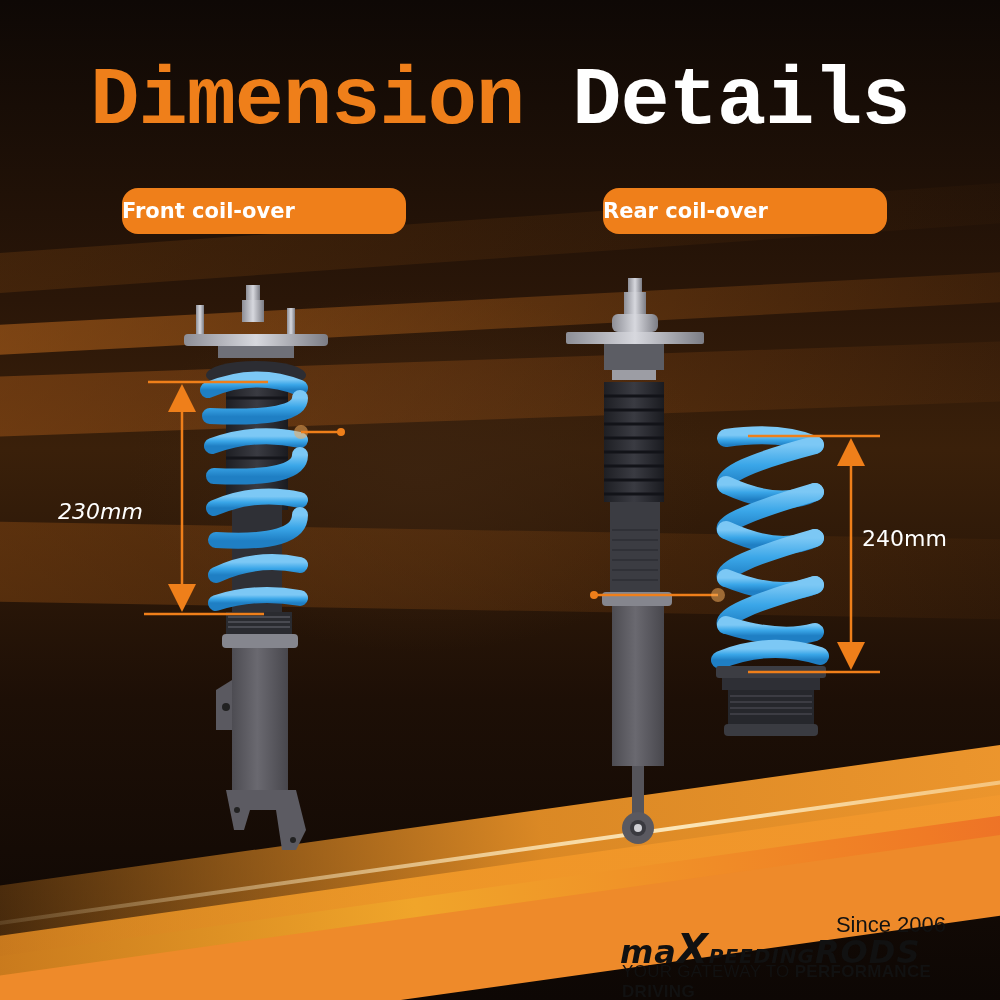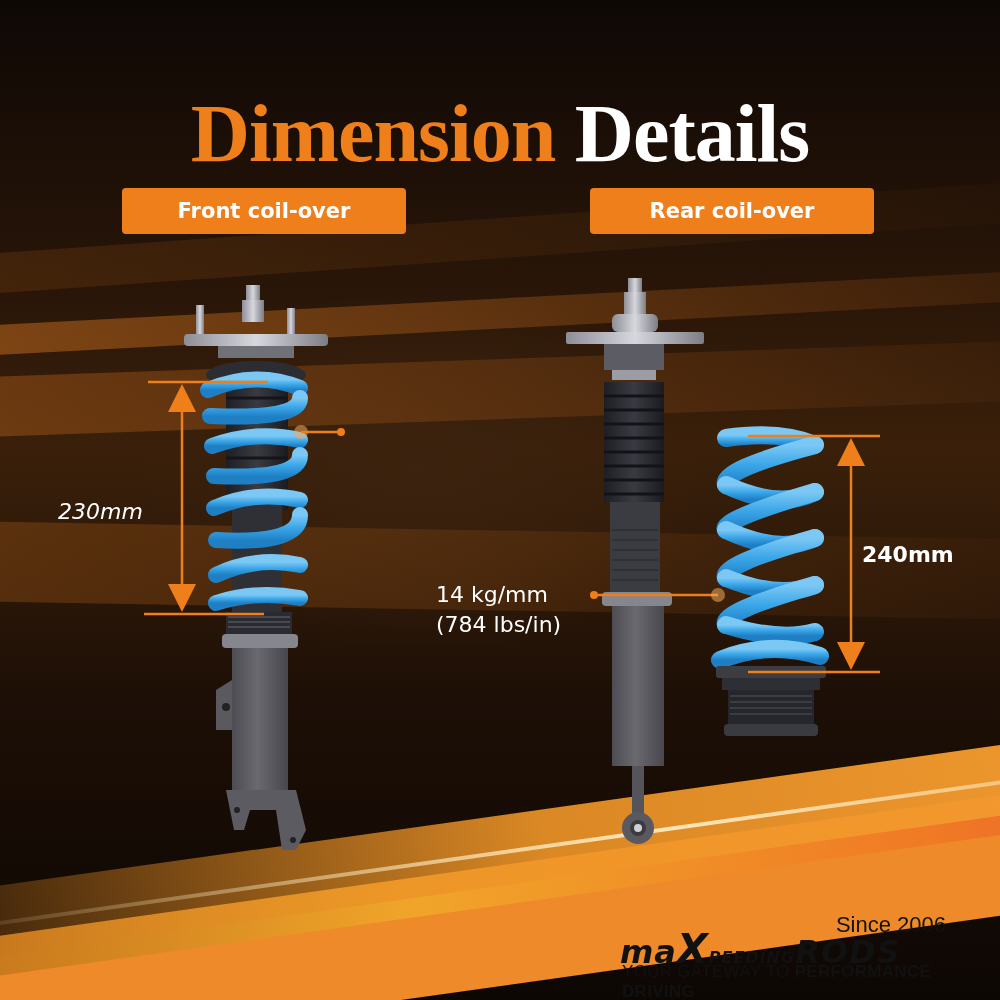--- a/index.html
+++ b/index.html
@@ -3,24 +3,24 @@
 <meta charset="utf-8">
 <style>
   html,body{margin:0;padding:0;}
   body{width:1000px;height:1000px;overflow:hidden;background:#120a04;font-family:"Liberation Sans",sans-serif;}
   .canvas{position:relative;width:1000px;height:1000px;overflow:hidden;
     background:
       radial-gradient(ellipse 420px 260px at 420px 470px, rgba(60,35,15,0.9), rgba(0,0,0,0) 70%),
       linear-gradient(180deg,#0e0805 0%,#2a1608 30%,#3a200a 45%,#1d0f06 70%,#0d0704 100%);}
   .streak{position:absolute;left:-100px;width:1300px;transform-origin:left center;}
   .bg-layer{position:absolute;inset:0;}
-  .title{position:absolute;top:55px;left:0;width:1000px;text-align:center;font-weight:bold;font-size:82px;letter-spacing:-1px;font-family:Liberation Serif, serif;margin-top:32px;}
+  .title{position:absolute;top:55px;left:0;width:1000px;text-align:center;font-weight:bold;font-size:82px;letter-spacing:-1px;font-family:Liberation Mono, monospace;}
   .title .t1{color:#ef7f1a;}
   .title .t2{color:#ffffff;}
-  .pill{position:absolute;top:188px;height:46px;border-radius:4px;background:#ef7f1a;color:#fff;font-weight:bold;font-size:21px;display:flex;align-items:center;justify-content:center;font-family:"DejaVu Sans",sans-serif;}
+  .pill{position:absolute;top:188px;height:46px;border-radius:16px;background:#ef7f1a;color:#fff;font-weight:bold;font-size:21px;display:flex;align-items:center;justify-content:flex-start;font-family:"DejaVu Sans",sans-serif;}
   .label{position:absolute;color:#fff;font-size:22px;line-height:30px;font-family:"DejaVu Sans",sans-serif;}
   .logo{position:absolute;left:620px;top:912px;width:340px;height:80px;}
   .logo .since{position:absolute;right:14px;top:0px;font-size:22px;color:#111;}
   .logo .brand{position:absolute;left:0;top:14px;font-size:32px;font-weight:bold;font-style:italic;color:#111;letter-spacing:1px;font-family:"DejaVu Sans",sans-serif;}
   .logo .brand .x{font-size:40px;}
   .logo .tagline{position:absolute;left:2px;top:50px;font-size:17px;color:#111;letter-spacing:0.3px;}
   .logo .tagline b{font-weight:bold;}
   svg{position:absolute;left:0;top:0;}
 </style>
 </head>
@@ -40,21 +40,21 @@
   </div>
 
   <div class="title">
     <span class="t1">Dimension</span>
     <span class="t2">Details</span>
   </div>
 
   <div class="pill" style="left:122px;width:284px;">
     <span>Front coil-over</span>
   </div>
-  <div class="pill" style="left:590px;width:284px;">
+  <div class="pill" style="left:603px;width:284px;">
     <span>Rear coil-over</span>
   </div>
 
   <svg width="1000" height="1000" viewBox="0 0 1000 1000">
     <defs>
       <linearGradient id="metal" x1="0" x2="1">
         <stop offset="0" stop-color="#8d8e96"></stop>
           <stop offset="0.5" stop-color="#d7d8de"></stop>
           <stop offset="1" stop-color="#7c7d85"></stop>
       </linearGradient>
@@ -208,28 +208,24 @@
     </g>
 
     <g>
       <line x1="594" y1="595" x2="718" y2="595" stroke="#ef7f1a" stroke-width="2.5"></line>
       <circle cx="594" cy="595" r="4" fill="#ef7f1a"></circle>
       <circle cx="718" cy="595" r="7" fill="rgba(240,170,90,0.55)"></circle>
     </g>
   </svg>
 
   <div class="label" style="left:58px;top:497px;font-style:italic;">230mm</div>
-  <div class="label" style="left:436px;top:580px;">
-    <div>14 kg/mm</div>
-    <div>(784 lbs/in)</div>
-  </div>
-  <div class="label" style="left:862px;top:540px;font-weight:bold;">240mm</div>
+  <div class="label" style="left:862px;top:524px;">240mm</div>
 
   <div class="logo">
     <span class="since">Since 2006</span>
     <div class="brand">
-      <span>ma</span><span class="x">X</span><span style="font-size:16px">PEEDING</span><span>RODS</span>
+      <span>ma</span><span class="x">X</span><span style="font-size:20px">PEEDING</span><span>RODS</span>
     </div>
     <div class="tagline">
       <span>YOUR GATEWAY TO </span><b>PERFORMANCE DRIVING</b>
     </div>
   </div>
 </div>
 
 </body></html>

